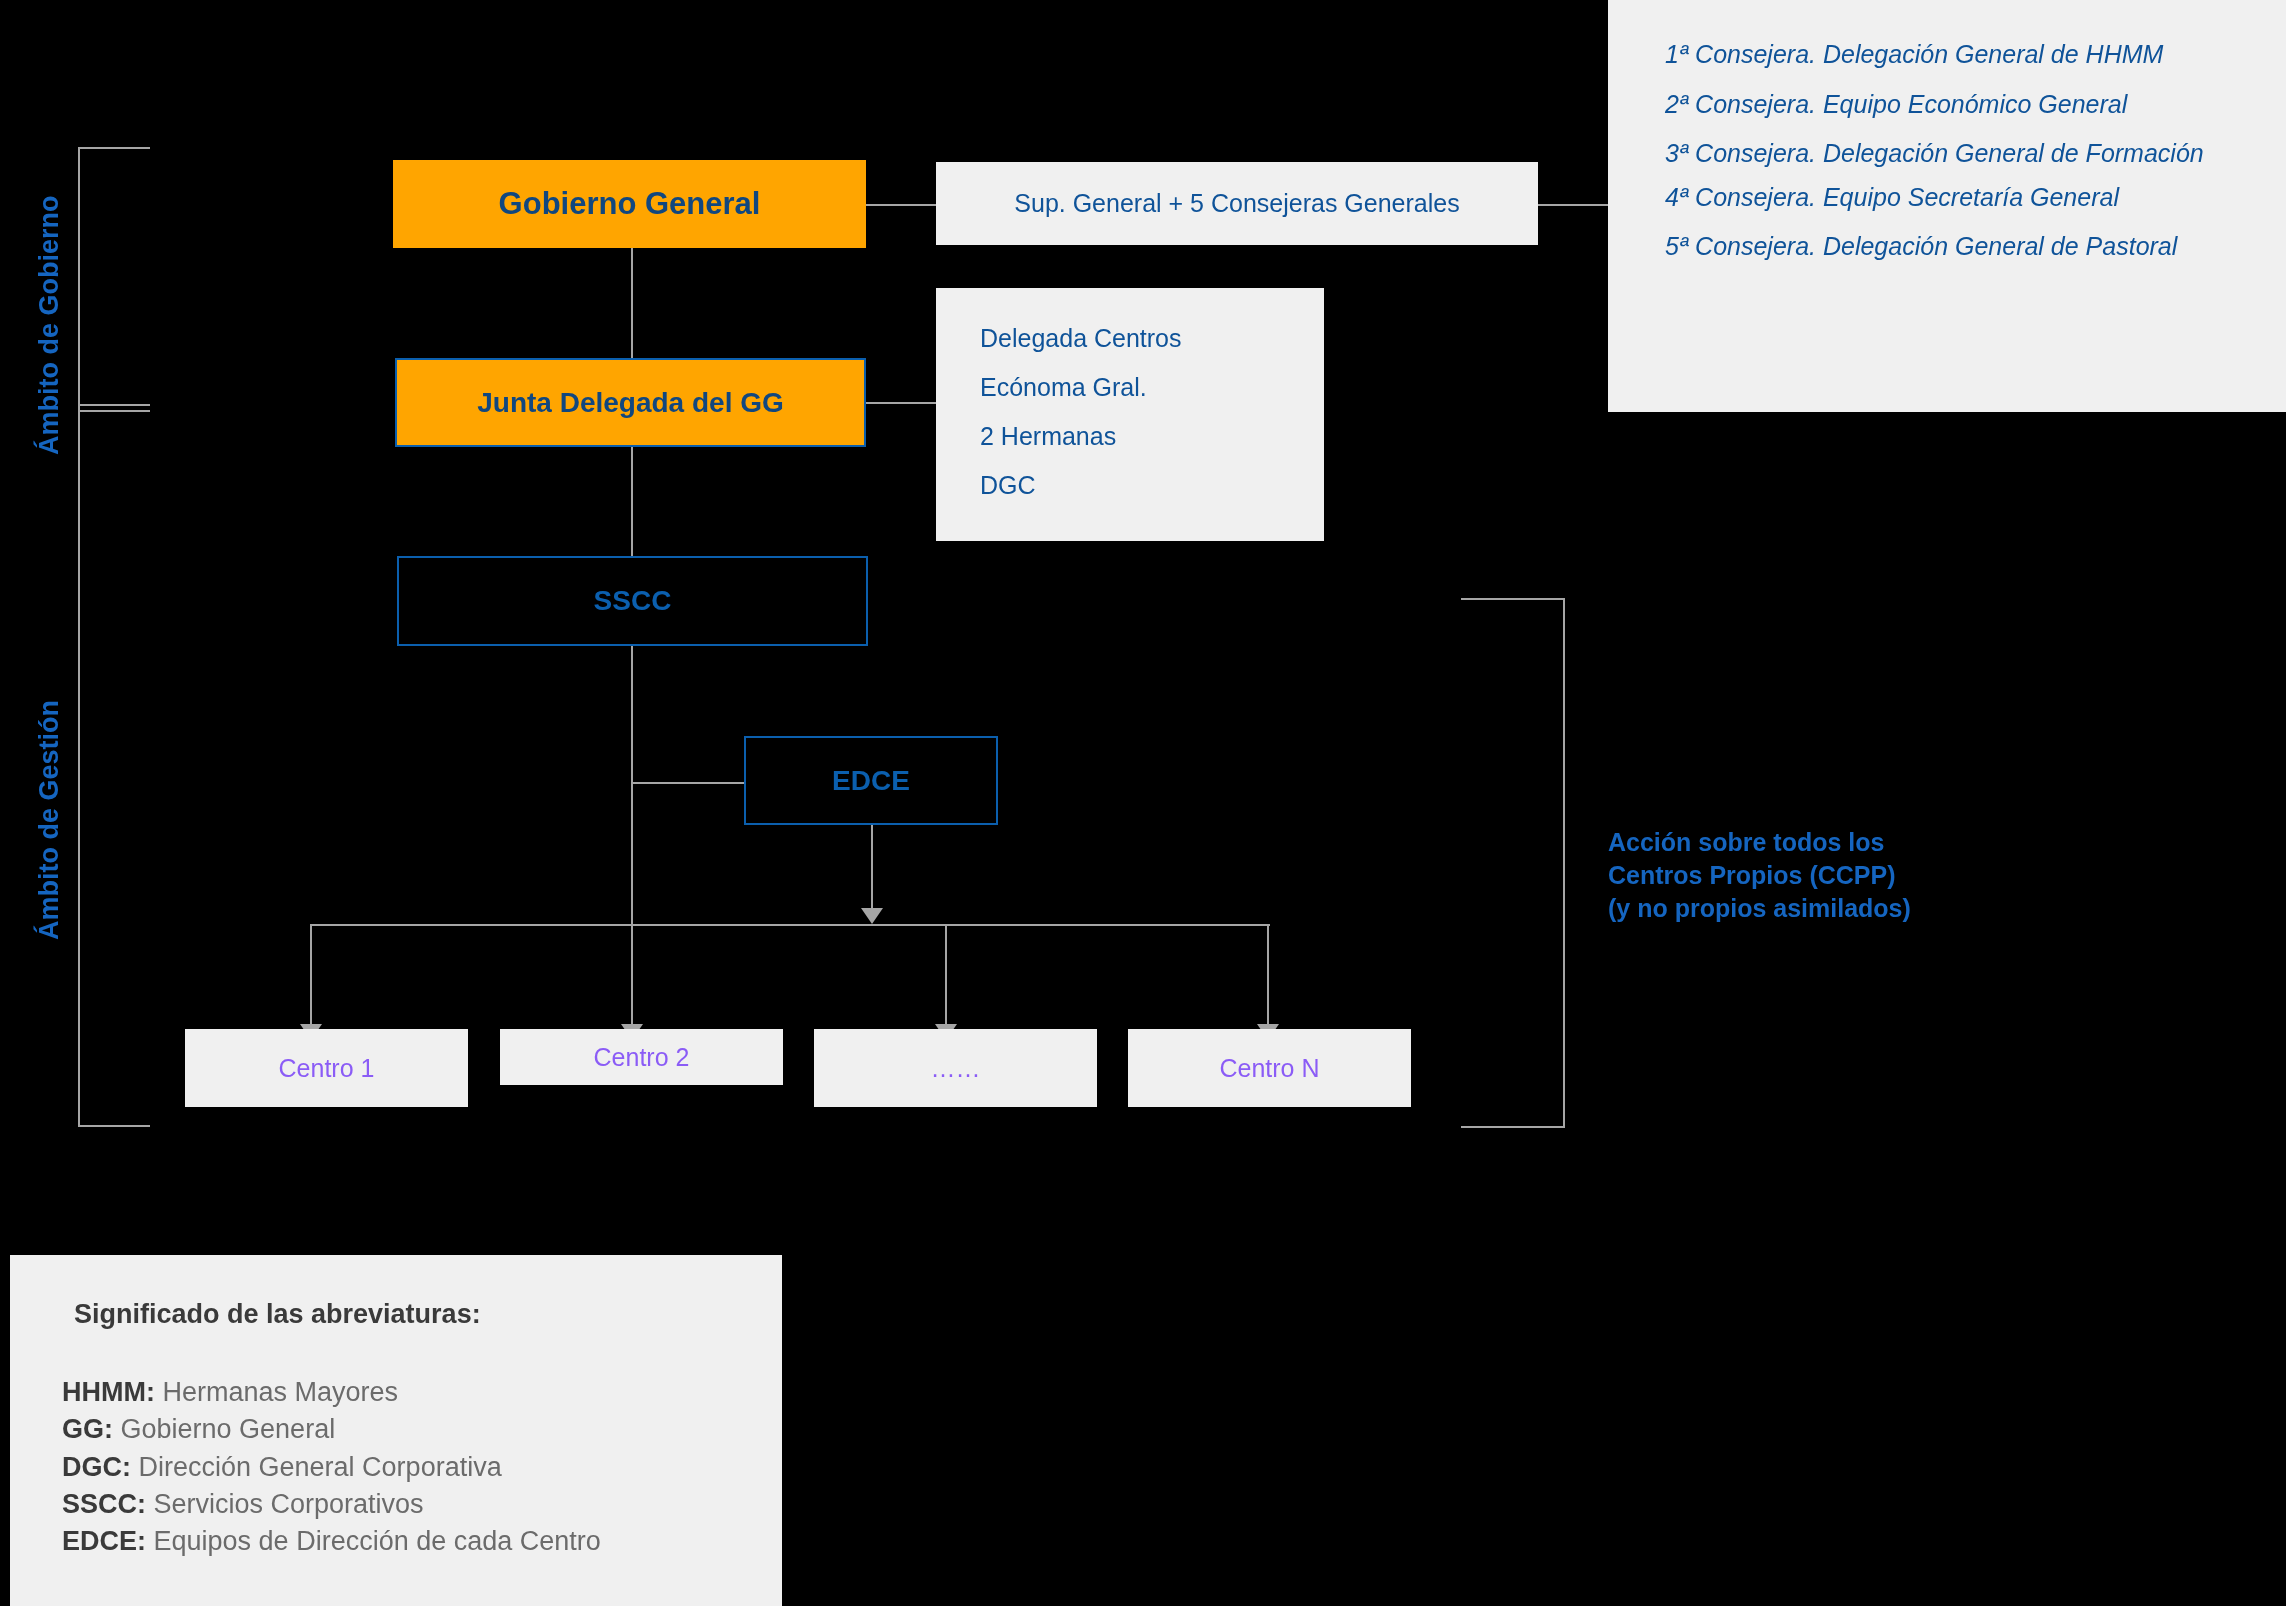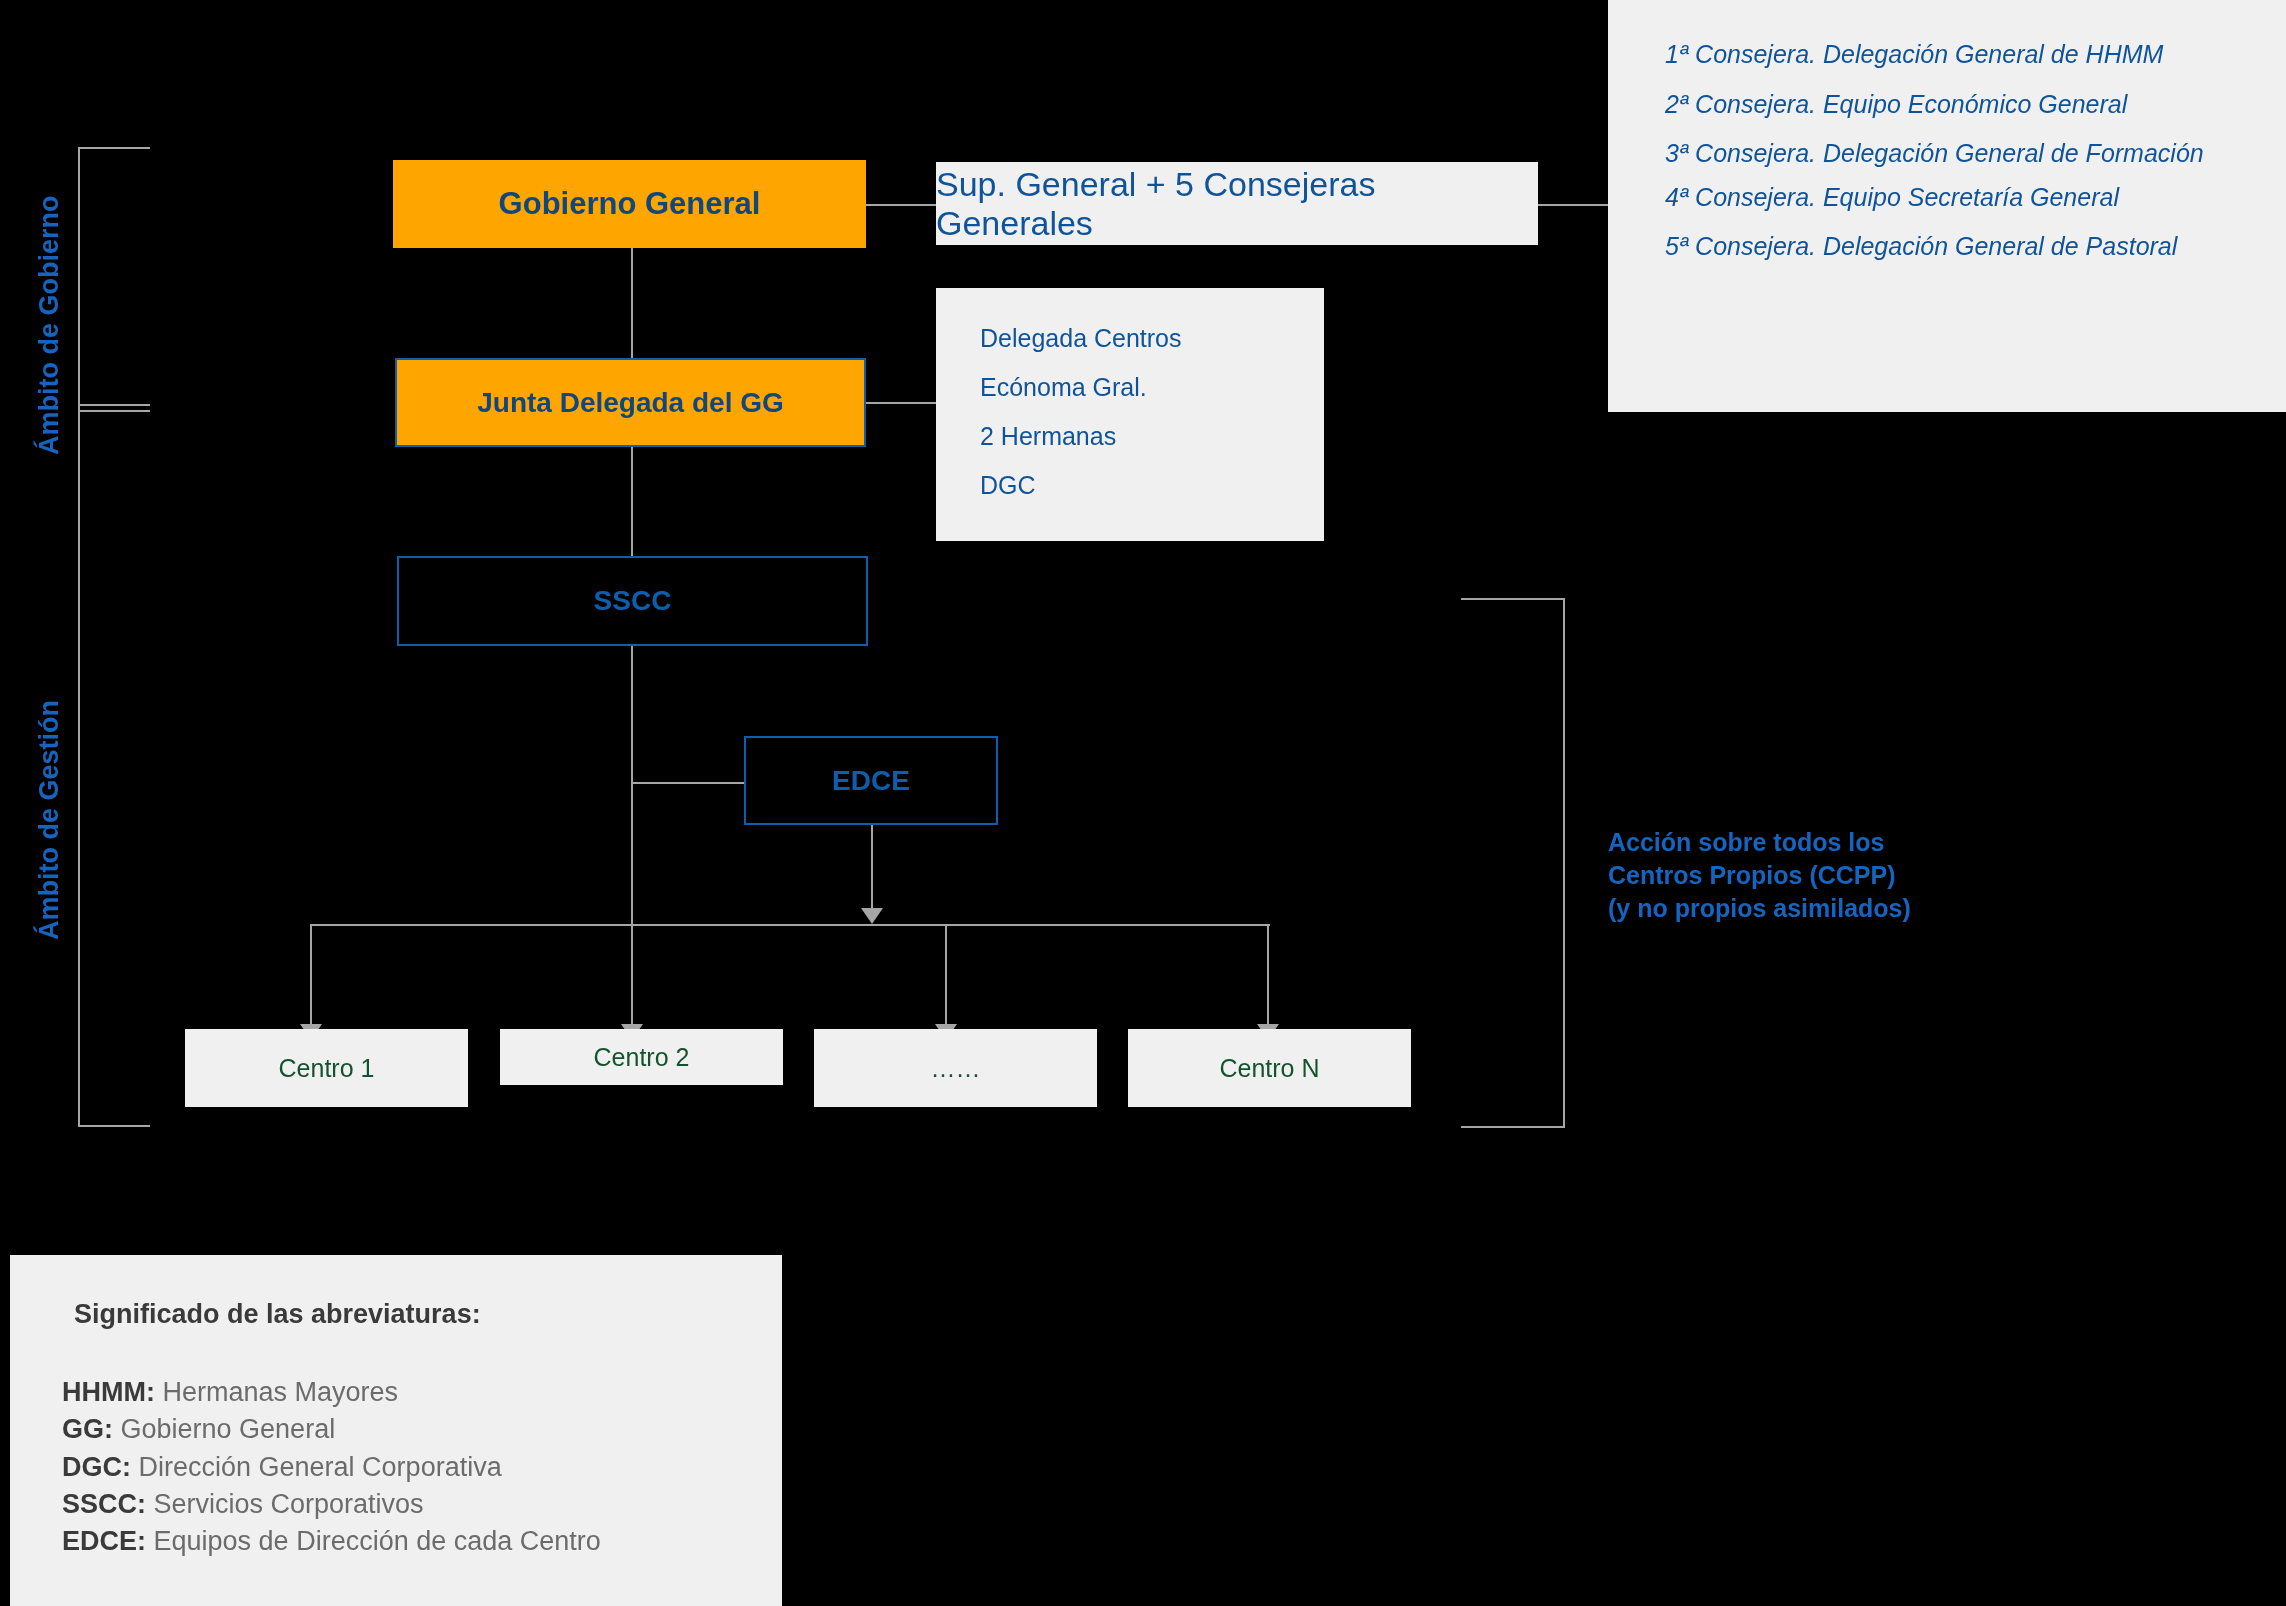--- a/index.html
+++ b/index.html
@@ -37,21 +37,21 @@
     font-weight: bold;
   }
   .panel {
     position: absolute;
     box-sizing: border-box;
     background: #F0F0F0;
     color: #0F5399;
   }
   .centro-box {
     background: #F0F0F0;
-    color: #14532d;
+    color: #8b5cf6;
     font-weight: normal;
   }
 
   
   .ln {
     position: absolute;
     background: #A6A6A6;
   }
   .ln-v { width: 2px; }
   .ln-h { height: 2px; }
@@ -175,21 +175,21 @@
   </div>
   <div class="box centro-box" style="left:814px; top:1029px; width:283px; height:78px; font-size:25px;">
     <span>……</span>
   </div>
   <div class="box centro-box" style="left:1128px; top:1029px; width:283px; height:78px; font-size:25px;">
     <span>Centro N</span>
   </div>
 
   <div class="panel" style="left:936px; top:162px; width:602px; height:83px;
               display:flex; align-items:center; justify-content:center;">
-    <span style="font-size:34px;">Sup. General + 5 Consejeras Generales</span>
+    <span style="font-size:25px;">Sup. General + 5 Consejeras Generales</span>
   </div>
 
   <div class="panel" style="left:936px; top:288px; width:388px; height:253px; padding:38px 0 5px 44px;">
     <div style="font-size:25px; line-height:1.00; margin-bottom:24px;">Delegada Centros</div>
     <div style="font-size:25px; line-height:1.00; margin-bottom:24px;">Ecónoma Gral.</div>
     <div style="font-size:25px; line-height:1.00; margin-bottom:24px;">2 Hermanas</div>
     <div style="font-size:25px; line-height:1.00;">DGC</div>
   </div>
 
   <div class="panel" style="left:1608px; top:0px; width:678px; height:412px; padding:38px 36px 0 57px;font-style:italic;">

